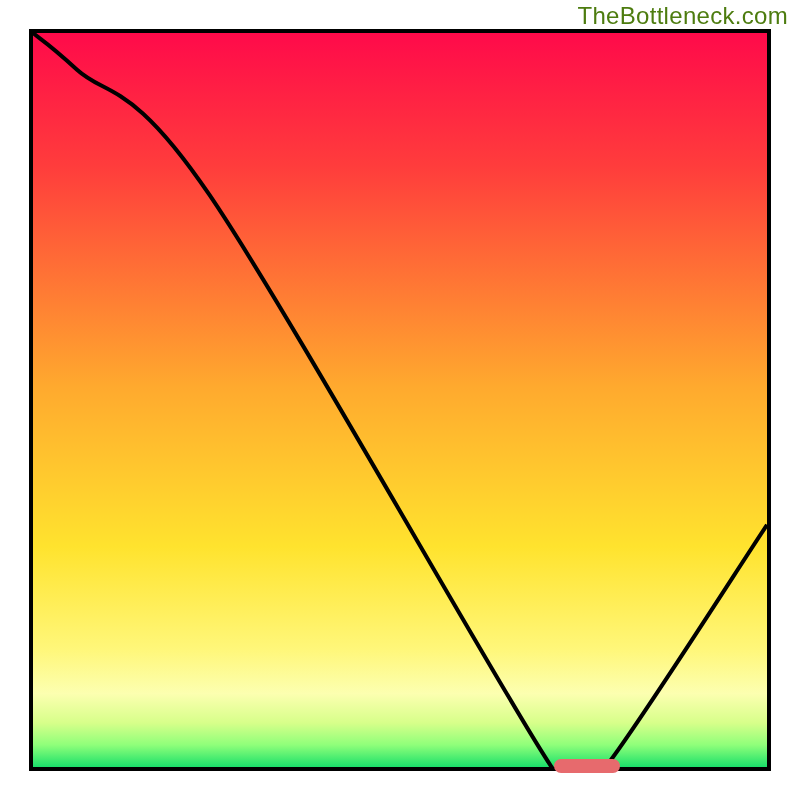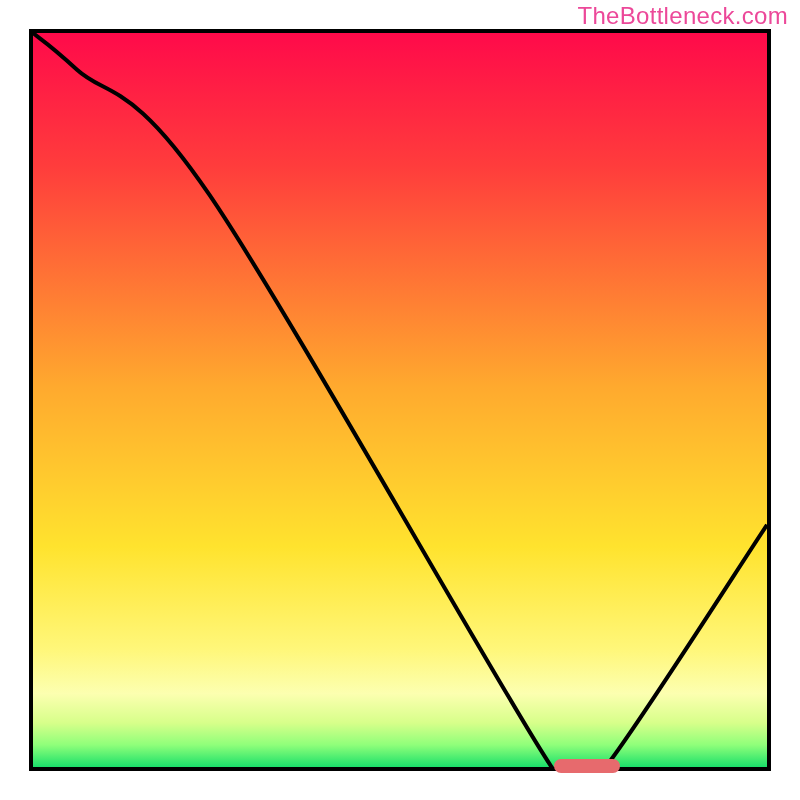--- a/index.html
+++ b/index.html
@@ -15,21 +15,21 @@
     position: relative;
     width: 800px;
     height: 800px;
   }
   .watermark {
     position: absolute;
     top: 2px;
     right: 12px;
     font-size: 24px;
     font-weight: 500;
-    color: #ec4899;
+    color: #4d7c0f;
     letter-spacing: 0.3px;
   }
   .plot {
     position: absolute;
     left: 29px;
     top: 29px;
     width: 742px;
     height: 742px;
     box-sizing: border-box;
     border: 4px solid #000;

